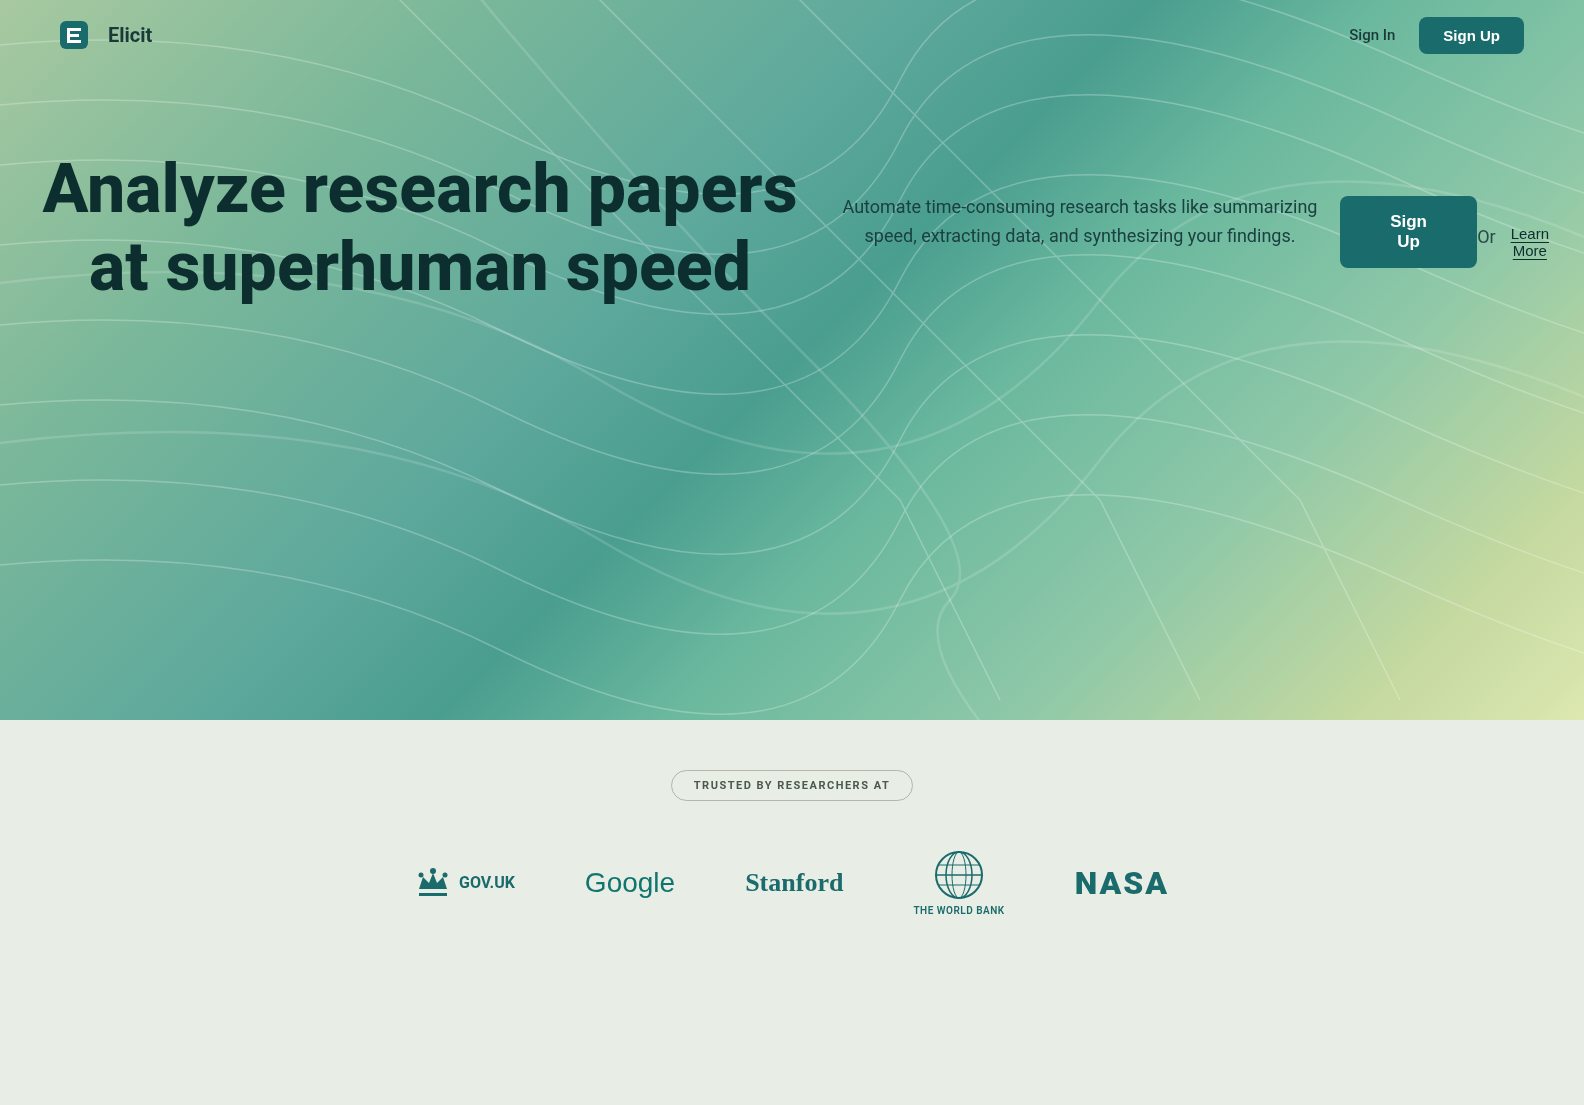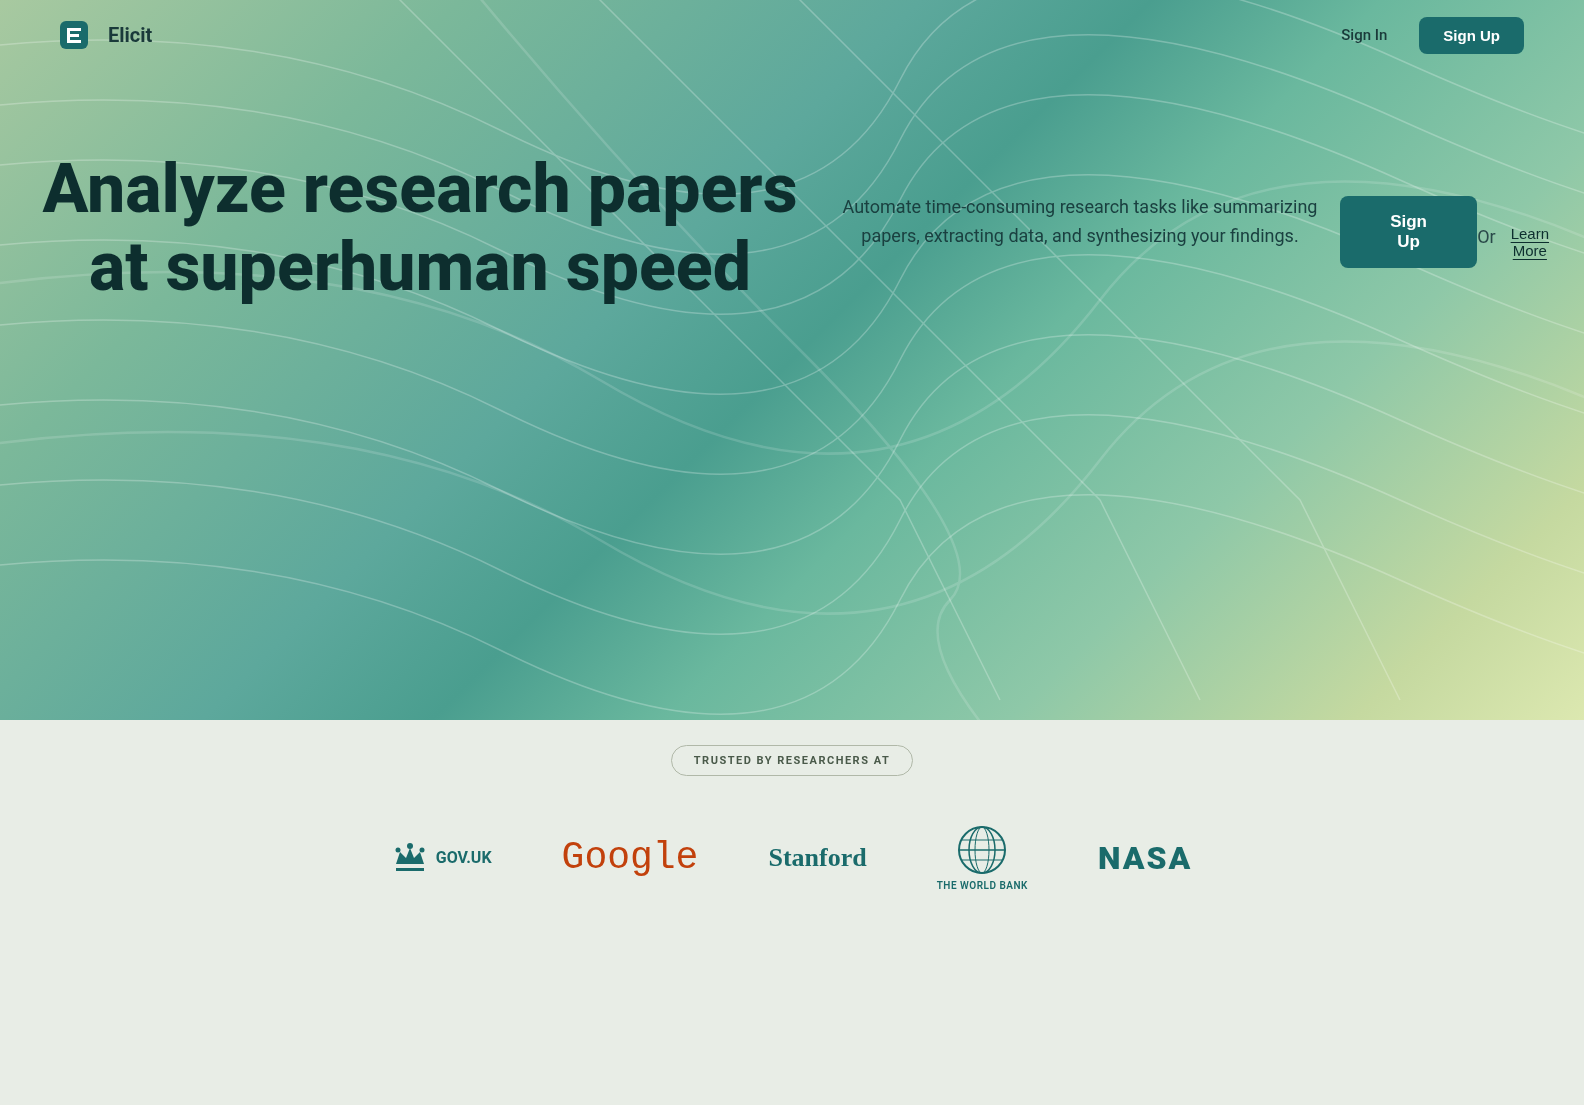--- a/index.html
+++ b/index.html
@@ -63,21 +63,21 @@
     .nav-links a {
       text-decoration: none;
       color: #1a3a3a;
       font-size: 15px;
       font-weight: 500;
     }
 
     .nav-actions {
       display: flex;
       align-items: center;
-      gap: 32px;
+      gap: 24px;
       margin-left: 40px;
     }
 
     .btn-signin {
       background: transparent;
       border: none;
       color: #1a3a3a;
       font-size: 15px;
       font-weight: 500;
       cursor: pointer;
@@ -149,21 +149,21 @@
       font-size: 15px;
       font-weight: 400;
       cursor: pointer;
       text-decoration: underline;
       text-underline-offset: 3px;
     }
 
     
     .trusted-section {
       background: #e8ede6;
-      padding: 25px 60px 60px;
+      padding: 50px 60px 60px;
       display: flex;
       flex-direction: column;
       align-items: center;
     }
 
     .trusted-badge {
       display: inline-block;
       border: 1.5px solid #b0b8a8;
       border-radius: 50px;
       padding: 8px 22px;
@@ -277,21 +277,21 @@
 
 
     <div class="nav-actions">
       <a class="btn-signin" href="#">Sign In</a>
       <button class="btn-signup-nav">Sign Up</button>
     </div>
   </nav>
 
   <div class="hero-content">
     <h1 class="hero-title">Analyze research papers at superhuman speed</h1>
-    <p class="hero-subtitle">Automate time-consuming research tasks like summarizing papers, extracting data, and synthesizing your findings.</p>
+    <p class="hero-subtitle">Automate time-consuming research tasks like summarizing speed, extracting data, and synthesizing your findings.</p>
     <button class="btn-signup-hero">Sign Up</button>
     <p class="hero-or">Or</p>
     <button class="btn-learn-more">Learn More</button>
   </div>
 </div>
 
 <div class="trusted-section">
   <div class="trusted-badge">TRUSTED BY RESEARCHERS AT</div>
 
   <div class="trusted-logos">
@@ -304,21 +304,21 @@
           <path d="M4 24l4-12 6 6 4-10 4 10 6-6 4 12H4z" fill="#1a6b6b"></path>
           <circle cx="18" cy="6" r="3" fill="#1a6b6b"></circle>
           <circle cx="6" cy="10" r="2.5" fill="#1a6b6b"></circle>
           <circle cx="30" cy="10" r="2.5" fill="#1a6b6b"></circle>
         </svg>
         <span class="logo-text-govuk">GOV.UK</span>
       </div>
     </div>
 
     <div class="logo-item">
-      <span class="logo-text" style="font-size: 38px; font-weight: 400; color: #c2410c; font-family: Liberation Mono, monospace;">Google</span>
+      <span class="logo-text" style="font-size: 28px; font-weight: 400; color: #0f766e; font-family: Liberation Sans, sans-serif;">Google</span>
     </div>
 
     <div class="logo-item">
       <span class="logo-text" style="font-size: 26px; font-weight: 700; color: #1a6b6b; font-family: Georgia, serif;">Stanford</span>
     </div>
 
     <div class="logo-item">
       <svg class="globe-icon" viewBox="0 0 52 52" fill="none" xmlns="http://www.w3.org/2000/svg">
         <circle cx="26" cy="26" r="23" stroke="#1a6b6b" stroke-width="2" fill="none"></circle>
         <ellipse cx="26" cy="26" rx="13" ry="23" stroke="#1a6b6b" stroke-width="1.5" fill="none"></ellipse>

